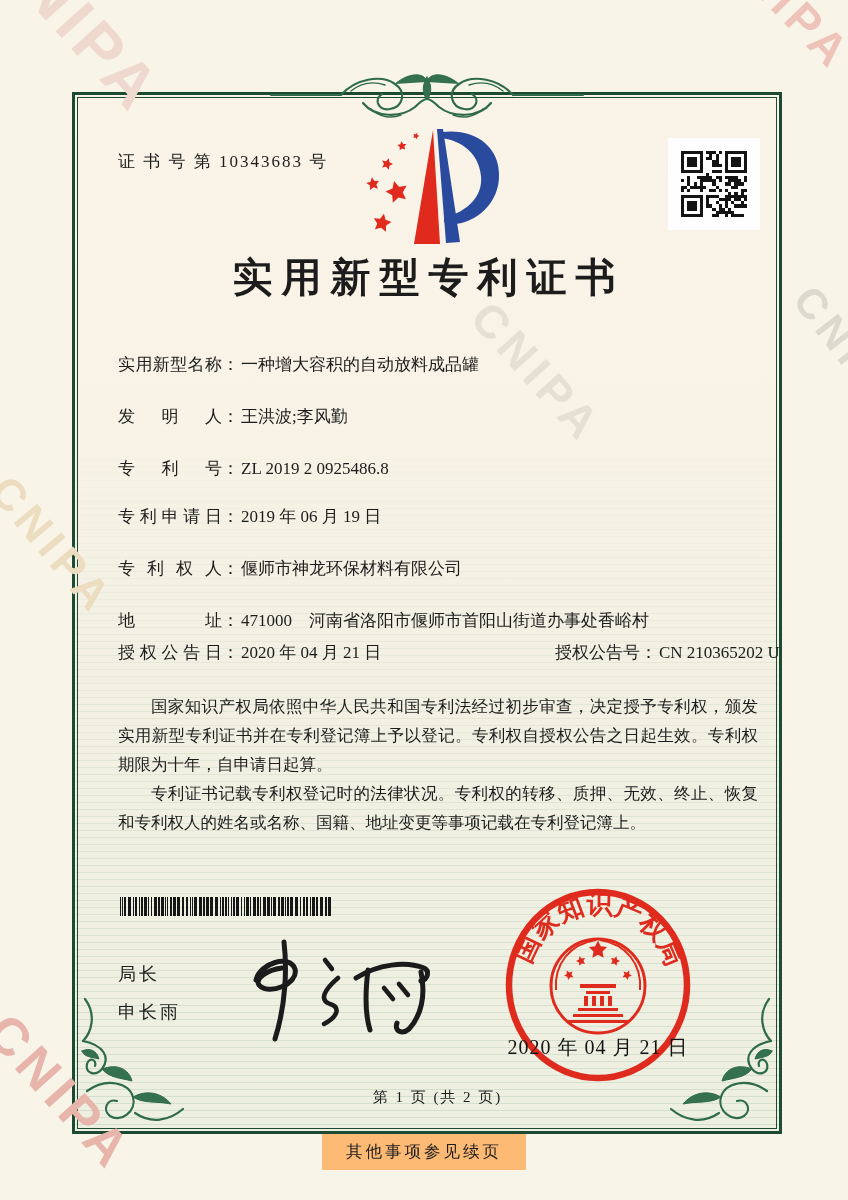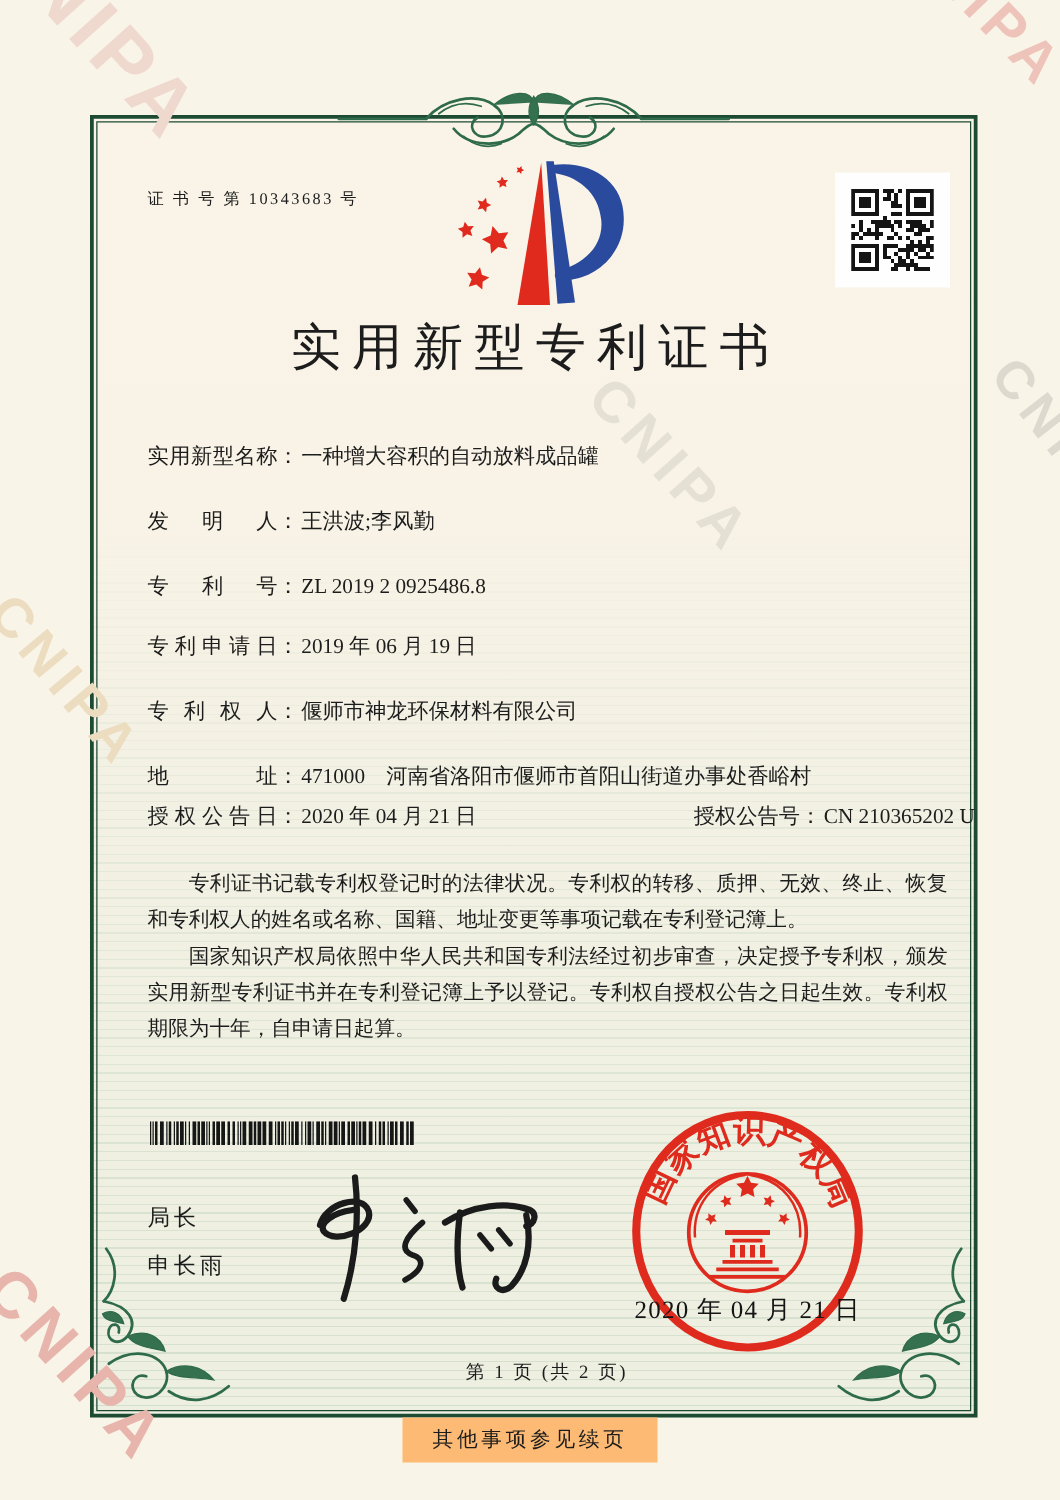--- a/index.html
+++ b/index.html
@@ -22,26 +22,26 @@
            linear-gradient(180deg,#f9f4e7 0%,#f8f3e6 30%,rgba(246,242,229,.55) 55%,rgba(240,240,226,.10) 100%),
            repeating-linear-gradient(180deg,rgba(104,160,122,.22) 0 1px,rgba(0,0,0,0) 1px 7px),
            #edefe1;}
   .frame-inner{position:absolute;inset:2px;border:1px solid #1d4a33;}
   .ornament-top{position:absolute;left:50%;top:-30px;transform:translateX(-50%);}
   .flourish{position:absolute;bottom:2px;}
   .flourish.fl-left{left:2px;}
   .flourish.fl-right{right:2px;transform:scaleX(-1);}
   
   .content{position:absolute;inset:0;z-index:2;}
-  .cert-no{position:absolute;left:118px;top:150px;font-size:13px;letter-spacing:2px;}
+  .cert-no{position:absolute;left:118px;top:150px;font-size:17px;letter-spacing:2px;}
   .logo{position:absolute;left:352px;top:126px;}
   .qr-pad{position:absolute;left:668px;top:138px;width:92px;height:92px;background:#fefefe;}
   .qr-pad svg{position:absolute;left:13px;top:13px;}
   .title{position:absolute;left:0;right:0;top:250px;text-align:center;font-size:40px;
-         font-weight:normal;letter-spacing:9px;text-indent:9px;}
+         font-weight:bold;letter-spacing:9px;text-indent:9px;}
   .field-row{position:absolute;left:118px;font-size:17px;white-space:nowrap;}
   .f-label{display:inline-block;width:104px;text-align:justify;text-align-last:justify;vertical-align:top;}
   .f-colon{display:inline-block;margin-right:2px;}
   .pair2{position:absolute;left:437px;top:0;}
   .paras{position:absolute;left:118px;top:692px;width:640px;font-size:16.5px;line-height:29px;text-align:justify;}
   .paras p{margin:0;text-indent:2em;}
   .barcode{position:absolute;left:120px;top:897px;}
   .signer-role{position:absolute;left:118px;top:962px;font-size:18px;letter-spacing:3px;}
   .signer-name{position:absolute;left:118px;top:1000px;font-size:18px;letter-spacing:3px;text-align:center;}
   .signature{position:absolute;left:228px;top:936px;}
@@ -288,22 +288,22 @@
       <span class="f-label">地址</span><span class="f-colon">：</span><span class="f-value">471000　河南省洛阳市偃师市首阳山街道办事处香峪村</span>
     </div>
     <div class="field-row" style="top:641px">
       <span class="f-label">授权公告日</span><span class="f-colon">：</span><span class="f-value">2020 年 04 月 21 日</span>
       <span class="pair2">
         <span>授权公告号</span><span class="f-colon">：</span><span class="f-value">CN 210365202 U</span>
       </span>
     </div>
 
     <div class="paras">
+      <p>国家知识产权局依照中华人民共和国专利法经过初步审查，决定授予专利权，颁发实用新型专利证书并在专利登记簿上予以登记。专利权自授权公告之日起生效。专利权期限为十年，自申请日起算。</p>
       <p>专利证书记载专利权登记时的法律状况。专利权的转移、质押、无效、终止、恢复和专利权人的姓名或名称、国籍、地址变更等事项记载在专利登记簿上。</p>
-      <p>国家知识产权局依照中华人民共和国专利法经过初步审查，决定授予专利权，颁发实用新型专利证书并在专利登记簿上予以登记。专利权自授权公告之日起生效。专利权期限为十年，自申请日起算。</p>
     </div>
 
     <svg class="barcode" width="215" height="19" viewBox="0 0 215 19">
       <g fill="#161616">
           <rect x="0" y="0" width="1" height="19"></rect>
           <rect x="2" y="0" width="1" height="19"></rect>
           <rect x="4" y="0" width="2" height="19"></rect>
           <rect x="8" y="0" width="3" height="19"></rect>
           <rect x="13" y="0" width="1" height="19"></rect>
           <rect x="15" y="0" width="2" height="19"></rect>

